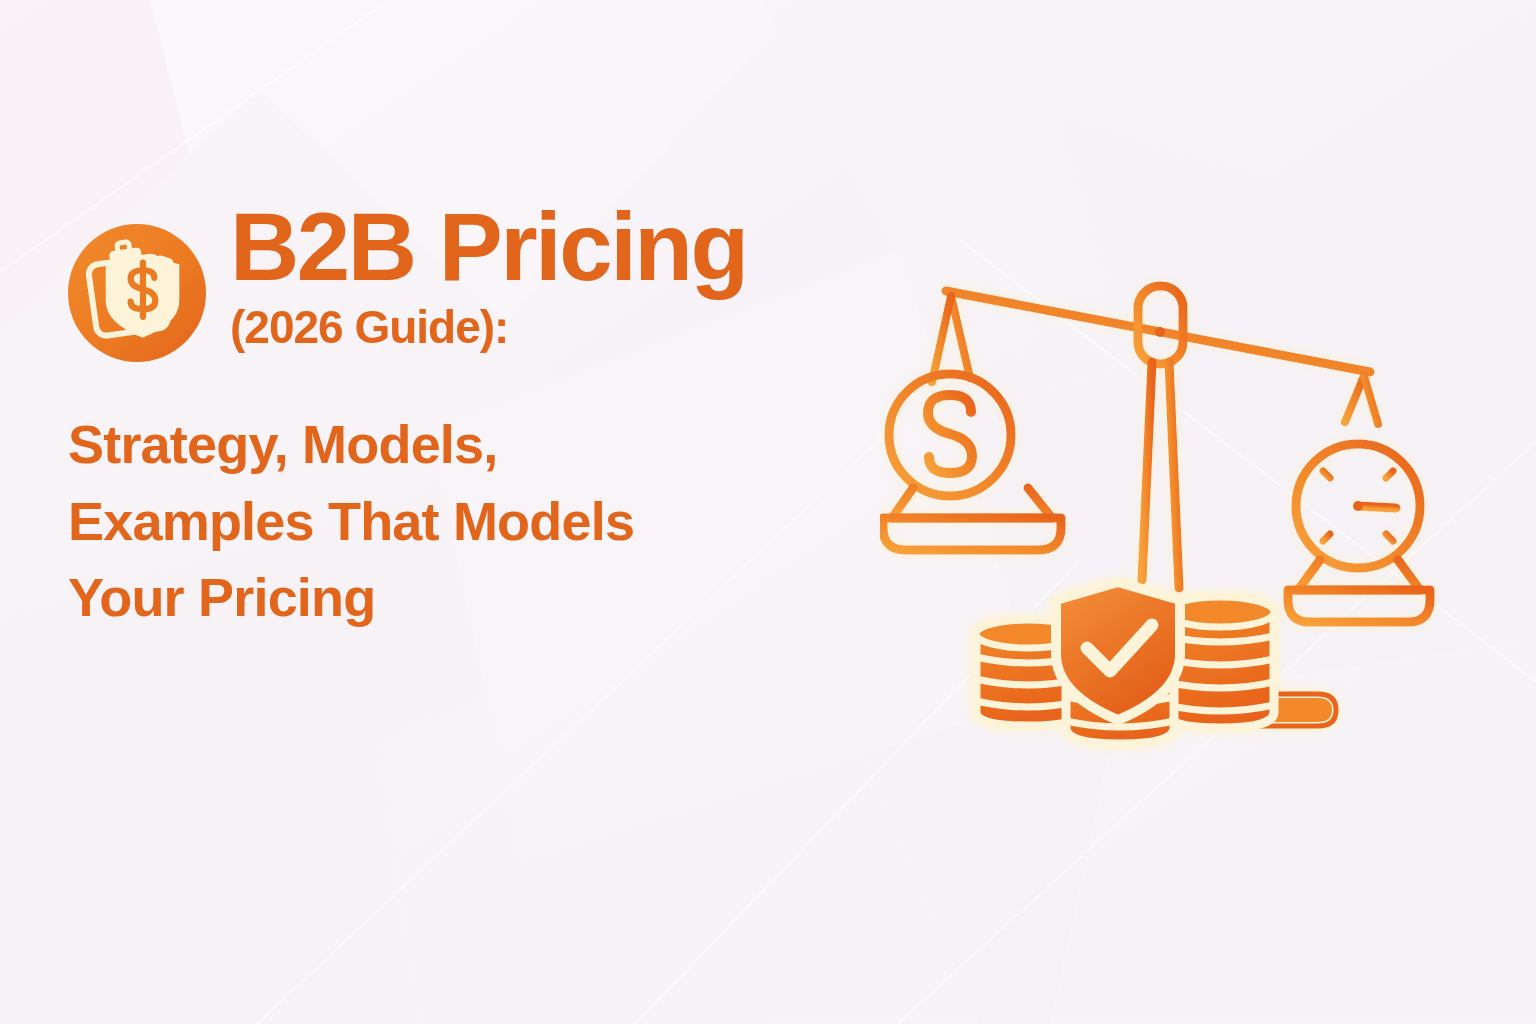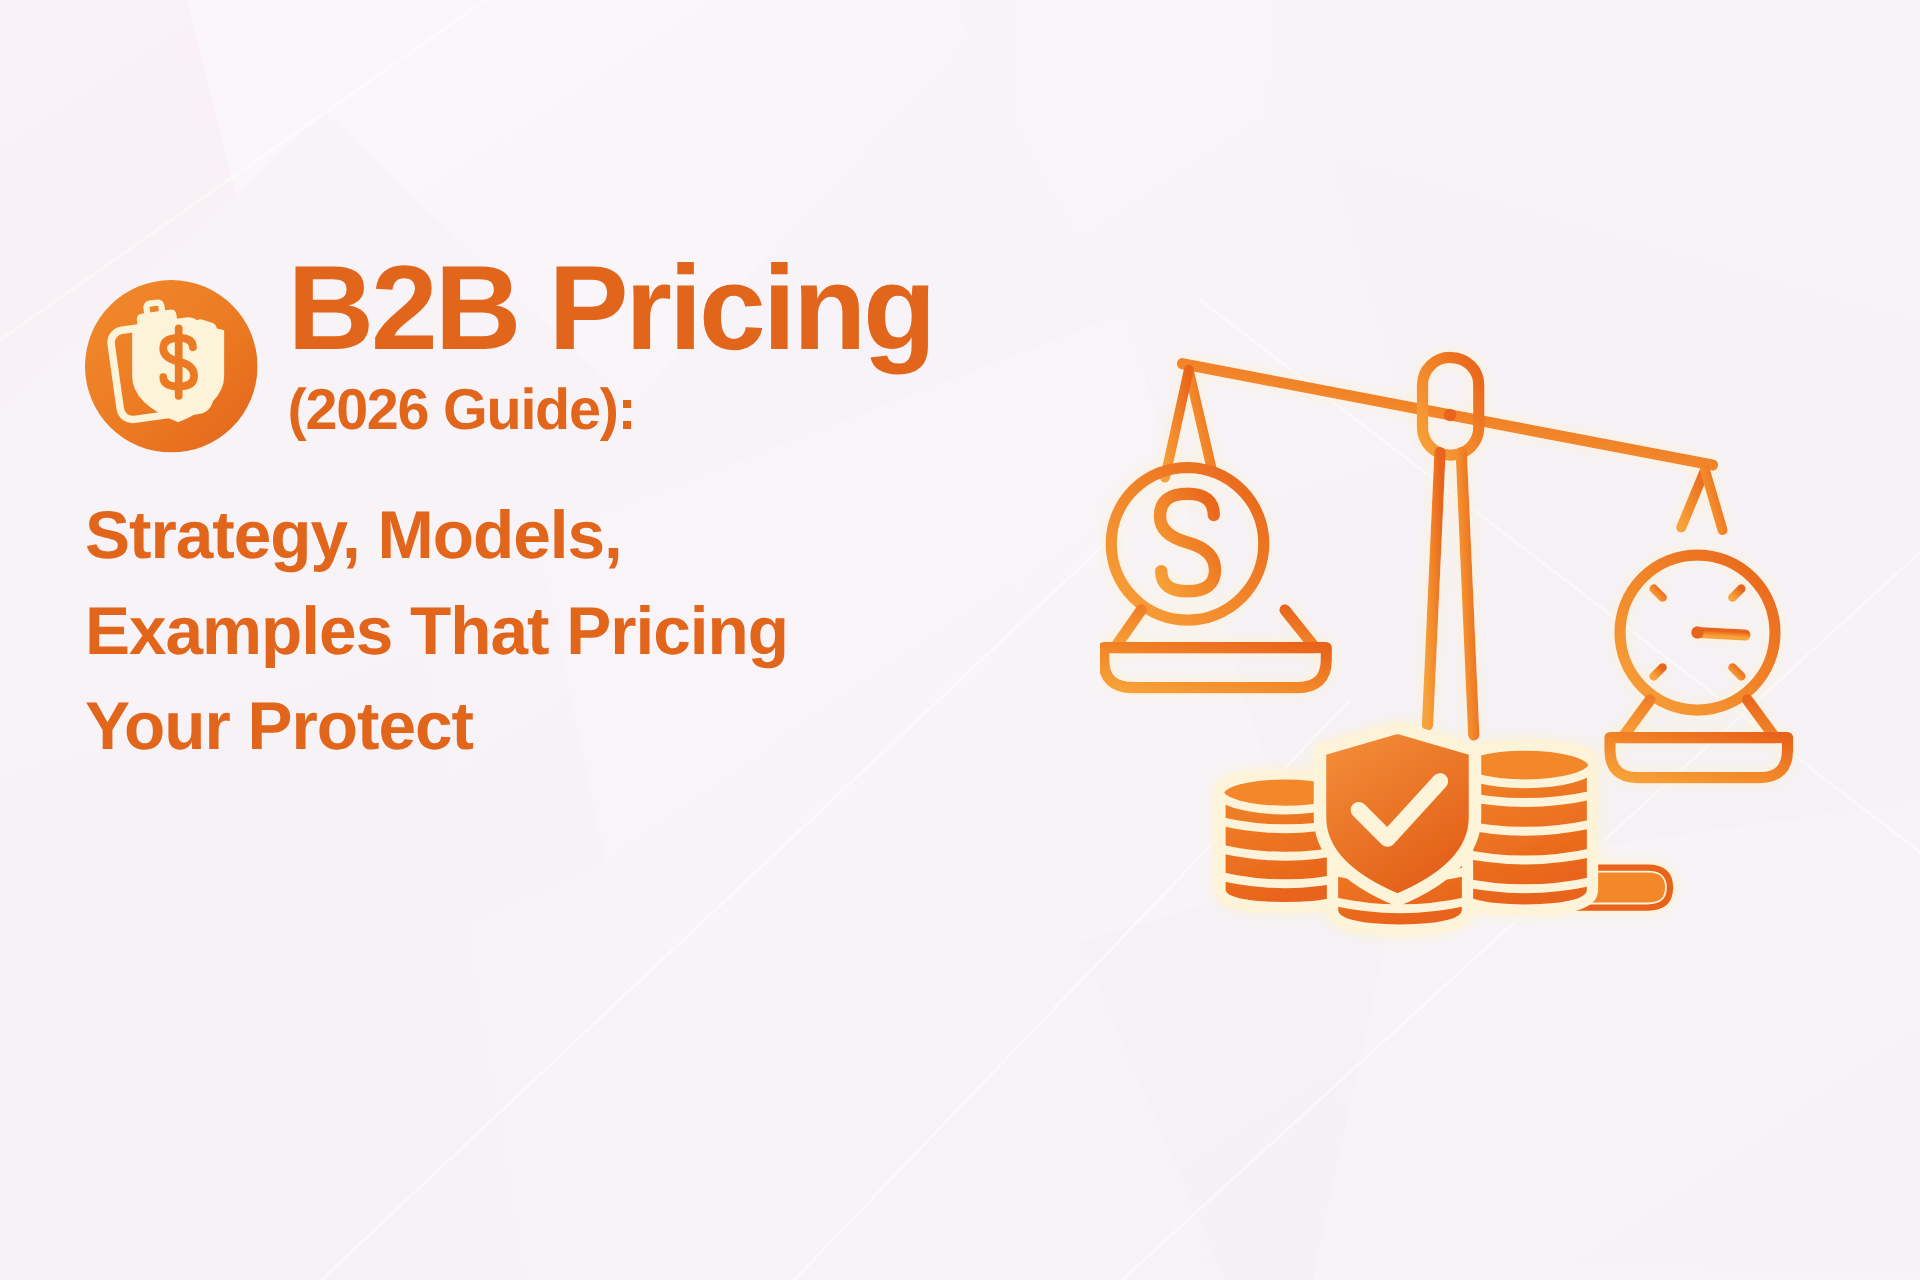--- a/index.html
+++ b/index.html
@@ -71,21 +71,21 @@
     font-weight: 700;
     font-size: 46px;
     line-height: 1.1;
     letter-spacing: -1px;
     color: #e2651c;
     margin: 8px 0 0 0;
     white-space: nowrap;
   }
 
   #subtitle {
-    margin-top: 28px;
+    margin-top: 44px;
   }
 
   .sub-line {
     font-family: "Liberation Sans", sans-serif;
     font-weight: 700;
     font-size: 54px;
     line-height: 1.42;
     letter-spacing: -0.8px;
     color: #e2651c;
     white-space: nowrap;
@@ -177,22 +177,22 @@
 
       <div id="title-texts">
         <h1 class="h1">B2B Pricing</h1>
         <div class="h2">(2026 Guide):</div>
       </div>
 
     </div>
 
     <div id="subtitle">
       <div class="sub-line">Strategy, Models,</div>
-      <div class="sub-line">Examples That Pricing</div>
-      <div class="sub-line">Your Protect</div>
+      <div class="sub-line">Examples That Models</div>
+      <div class="sub-line">Your Pricing</div>
     </div>
 
   </div>
 
   <div id="illustration">
     <svg viewBox="0 0 560 520" width="560" height="520">
       <defs>
         <linearGradient id="strokeGrad" x1="0" y1="1" x2="1" y2="0">
           <stop offset="0%" stop-color="#f7a23a"></stop>
           <stop offset="45%" stop-color="#f2882a"></stop>

